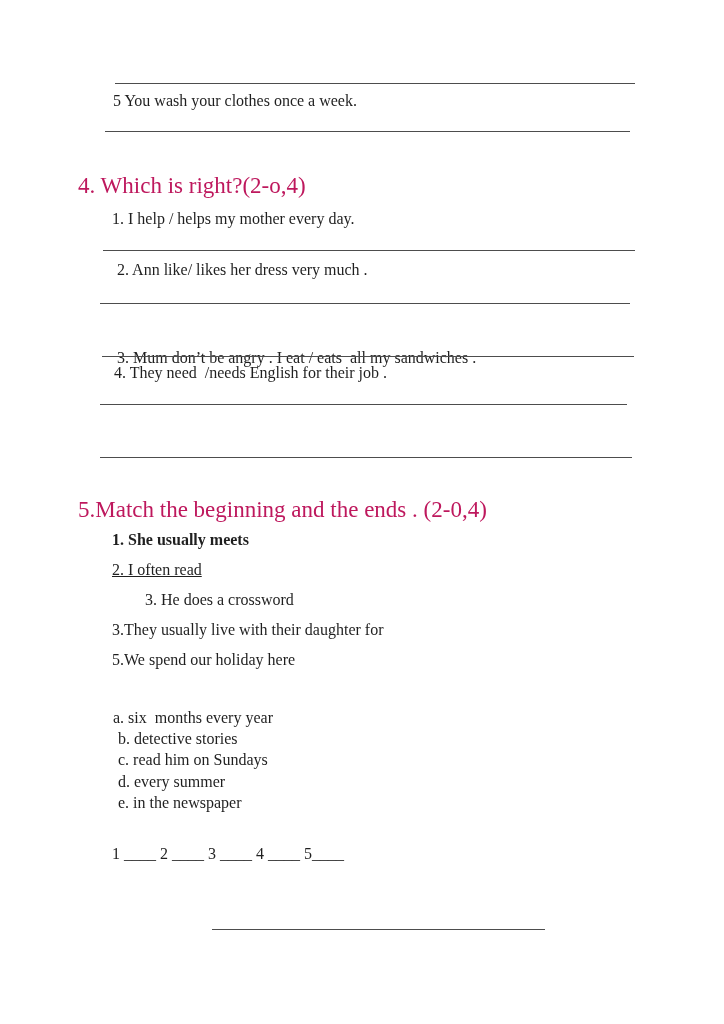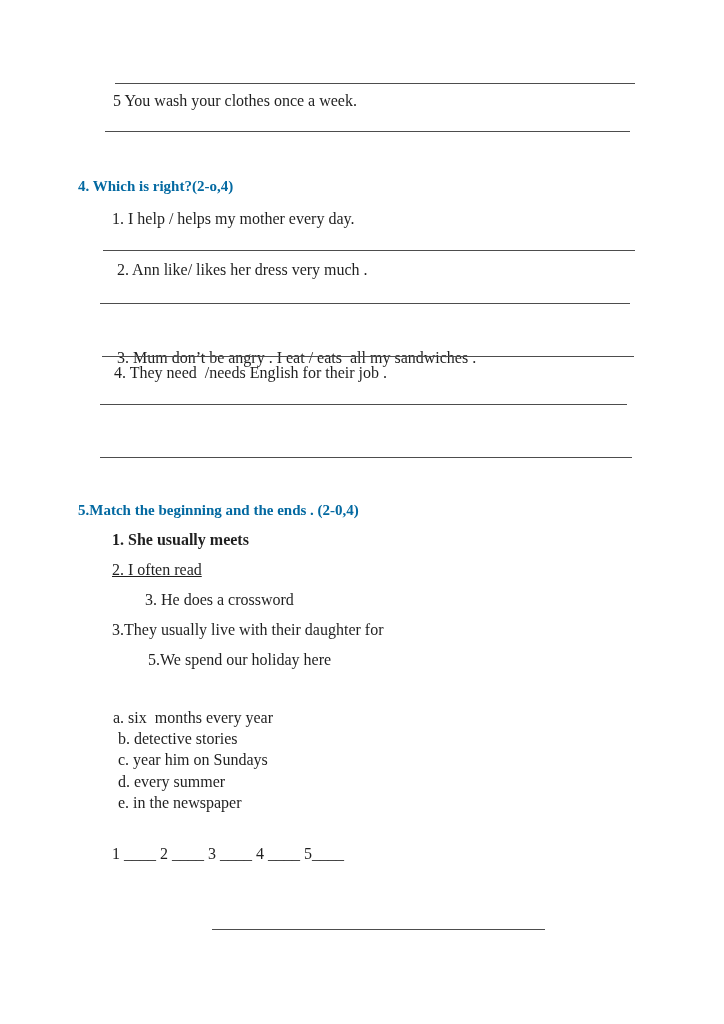--- a/index.html
+++ b/index.html
@@ -18,25 +18,25 @@
   }
   .txt {
     position: absolute;
     font-size: 16px;
     line-height: 21px;
     white-space: pre;
     color: #1f1f1f;
   }
   .heading {
     position: absolute;
-    font-size: 15px;
-    font-weight: bold;
+    font-size: 23px;
+    font-weight: normal;
     line-height: 22px;
     white-space: pre;
-    color: #0369a1;
+    color: #be185d;
   }
   .wline {
     position: absolute;
     height: 0;
     border-top: 1.4px solid #4d4d4d;
   }
 
   
   .l-intro-1   { left: 115px; top: 83px;  width: 520px; }
   .t-intro     { left: 113px; top: 90px;  }
@@ -54,21 +54,21 @@
   .l-e4-4      { left: 100px; top: 404px; width: 527px; }
   .t-e4-5      { left: 117px; top: 412px; }
   .l-e4-5      { left: 100px; top: 457px; width: 532px; }
 
   
   .h-ex5       { left: 78px;  top: 499px; }
   .t-e5-b1     { left: 112px; top: 529px; font-weight: bold; }
   .t-e5-b2     { left: 112px; top: 559px; text-decoration: underline; }
   .t-e5-b3     { left: 112px; top: 589px; margin-left: 33px; }
   .t-e5-b4     { left: 112px; top: 619px; }
-  .t-e5-b5     { left: 112px; top: 649px; margin-left: 36px; }
+  .t-e5-b5     { left: 112px; top: 649px; }
 
   .t-e5-ea     { left: 113px; top: 707px; }
   .t-e5-eb     { left: 118px; top: 728px; }
   .t-e5-ec     { left: 118px; top: 749px; }
   .t-e5-ed     { left: 118px; top: 771px; }
   .t-e5-ee     { left: 118px; top: 792px; }
 
   .t-answers   { left: 112px; top: 843px; }
   .l-bottom    { left: 212px; top: 929px; width: 333px; }
 </style>
@@ -100,21 +100,21 @@
   <div class="heading h-ex5">5.Match the beginning and the ends . (2-0,4)</div>
 
   <div class="txt t-e5-b1">1. She usually meets</div>
   <div class="txt t-e5-b2">2. I often read</div>
   <div class="txt t-e5-b3">3. He does a crossword</div>
   <div class="txt t-e5-b4">3.They usually live with their daughter for</div>
   <div class="txt t-e5-b5">5.We spend our holiday here</div>
 
   <div class="txt t-e5-ea">a. six  months every year</div>
   <div class="txt t-e5-eb">b. detective stories</div>
-  <div class="txt t-e5-ec">c. year him on Sundays</div>
+  <div class="txt t-e5-ec">c. read him on Sundays</div>
   <div class="txt t-e5-ed">d. every summer</div>
   <div class="txt t-e5-ee">e. in the newspaper</div>
 
   <div class="txt t-answers">1 ____ 2 ____ 3 ____ 4 ____ 5____</div>
 
   <div class="wline l-bottom"></div>
 
 </div>
 
 </body></html>

